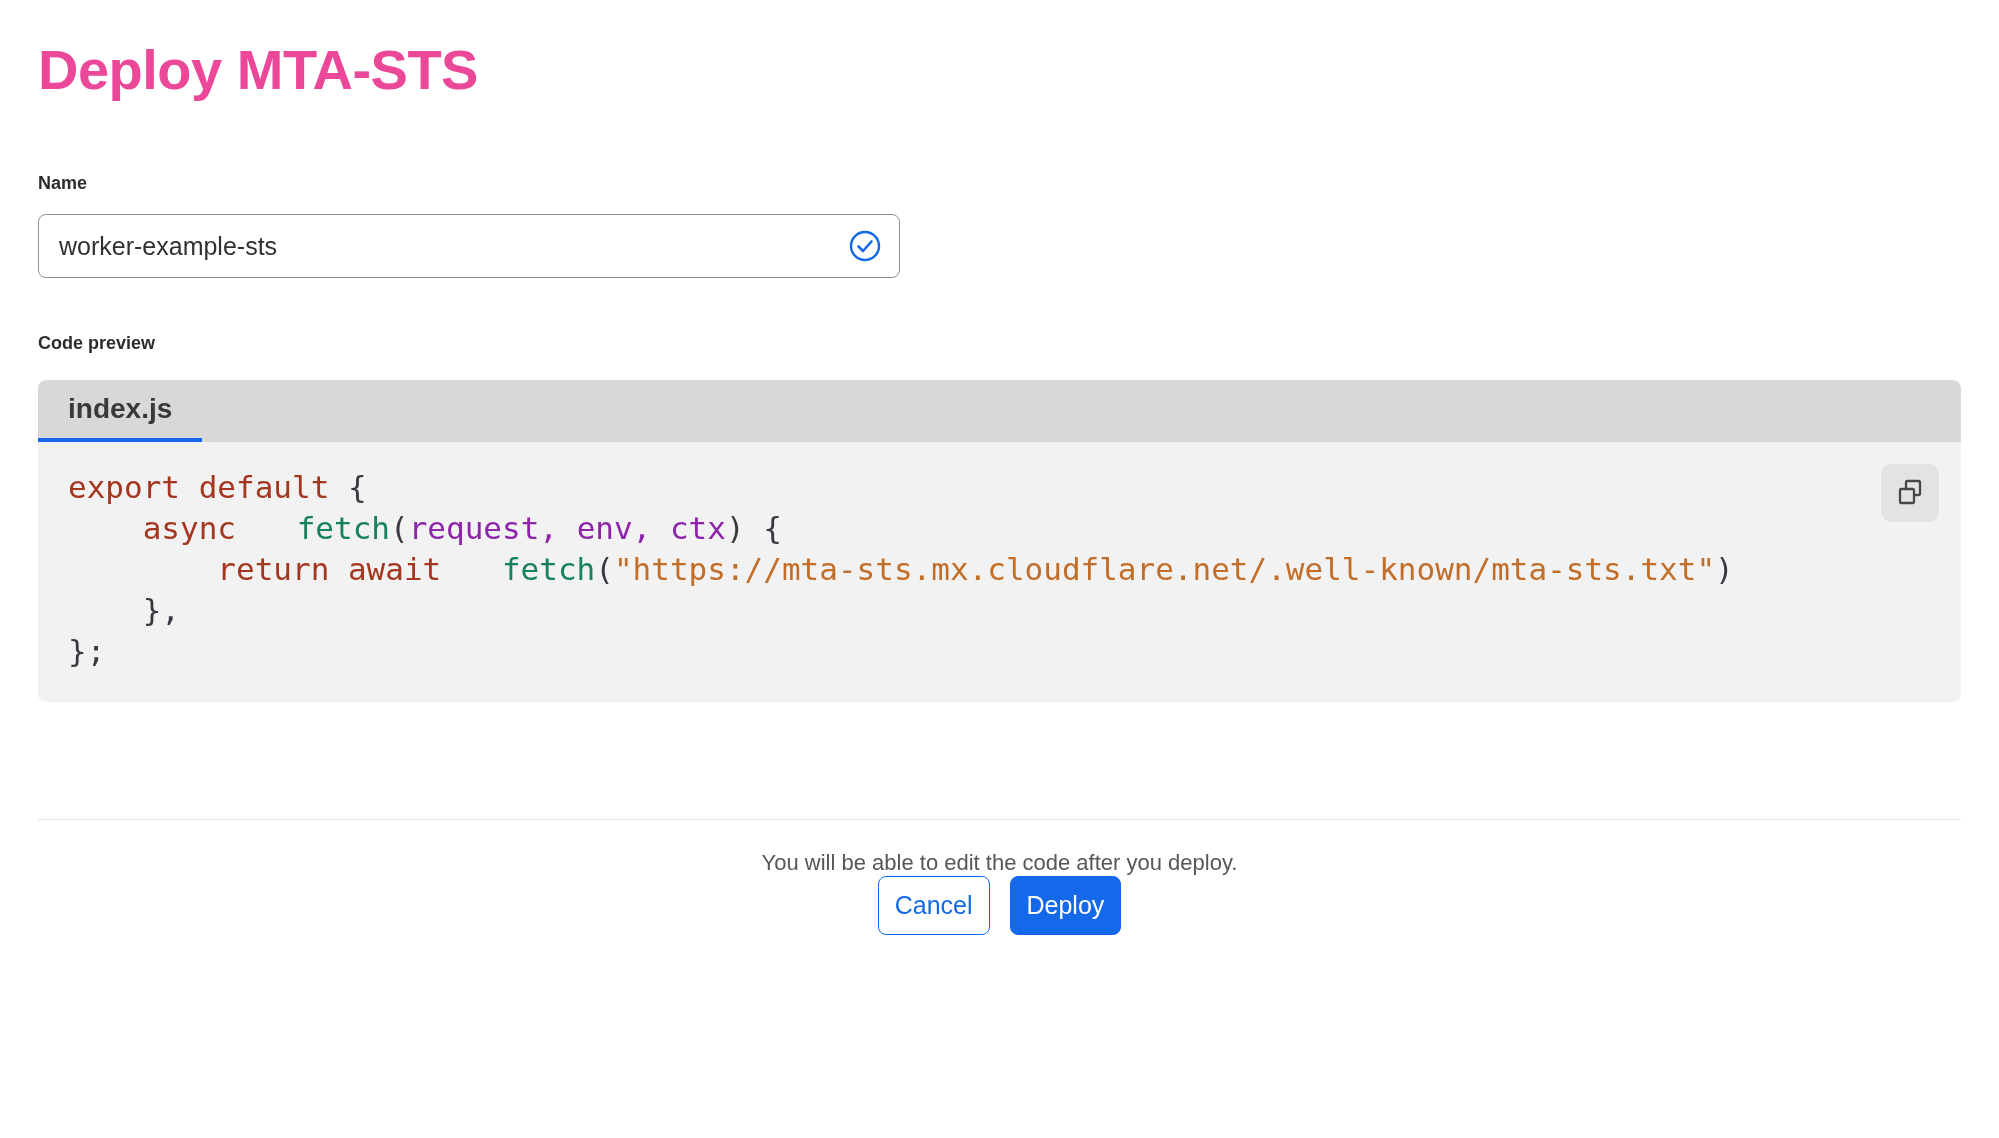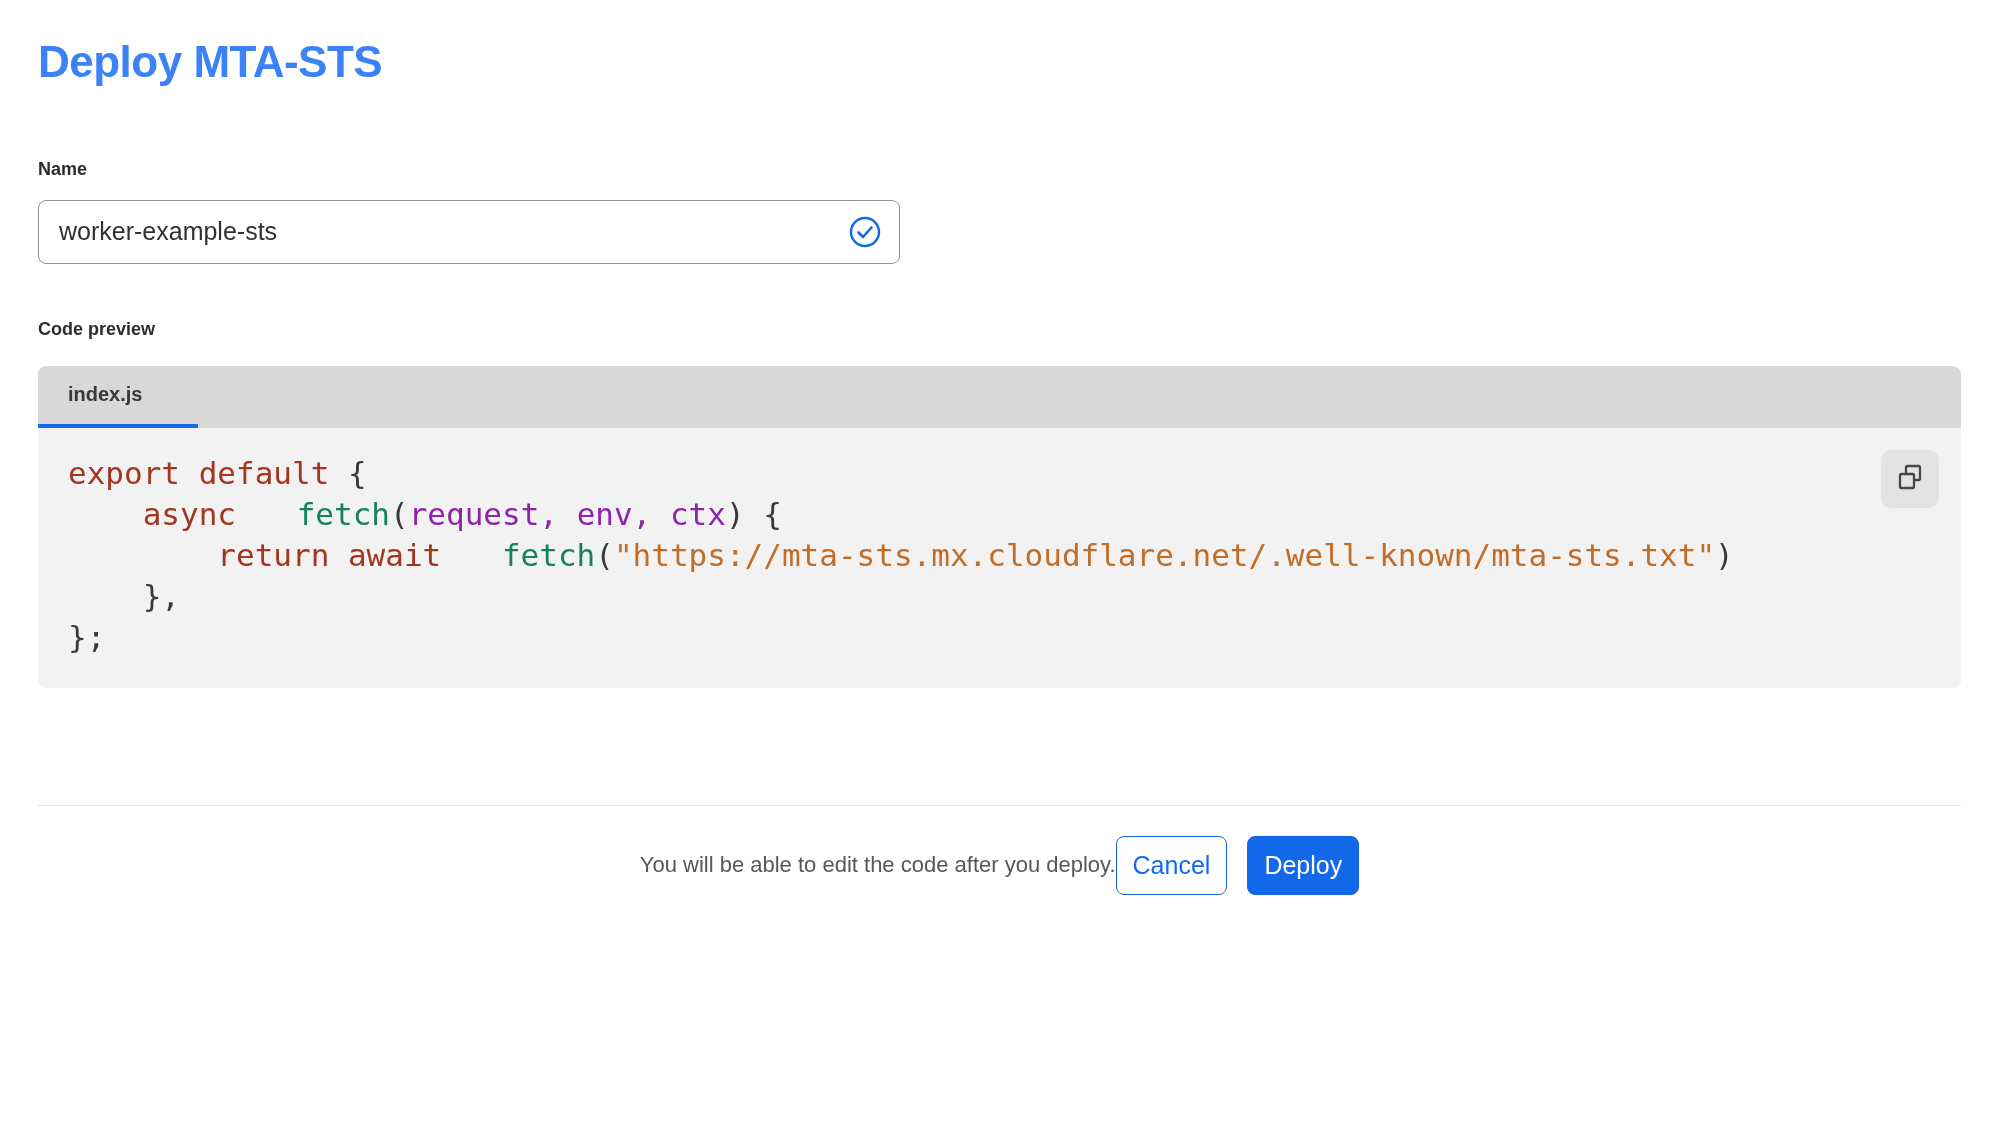--- a/index.html
+++ b/index.html
@@ -10,23 +10,23 @@
     --accent-blue: #1469eb;
     --keyword: #a4361f;
     --function: #16825d;
     --parameter: #8e24aa;
     --string: #c26d28;
     --punctuation: #36393f;
   }
   .container { padding: 36px 38px 0 38px; }
 
   h1.page-title {
-    font-size: 44px;
+    font-size: 56px;
     font-weight: 700;
-    color: #3b82f6;
+    color: #ec4899;
     letter-spacing: -0.5px;
     line-height: 1.2;
   }
 
   .description {
     margin-top: 28px;
     font-size: 26.5px;
     line-height: 44px;
     color: #3e3f42;
     max-width: 1880px;
@@ -88,21 +88,21 @@
     height: 62px;
     display: flex;
     align-items: stretch;
     border-radius: 8px 8px 0 0;
   }
   .tab {
     display: flex;
     align-items: center;
     padding: 0 30px;
     min-width: 160px;
-    font-size: 20px;
+    font-size: 28px;
     font-weight: 700;
     color: #37393b;
     border-bottom: 4px solid var(--accent-blue, #1469eb);
     cursor: pointer;
   }
   .code-body {
     position: relative;
     background: #f2f2f2;
     padding: 25px 0 30px 0;
     min-height: 258px;
@@ -140,21 +140,22 @@
     margin-top: 117px;
     border: none;
     border-top: 1px solid #e2e2e2;
     width: 1923px;
   }
   .footer-row {
     margin-top: 30px;
     width: 1923px;
     display: flex;
     align-items: center;
-    justify-content: center;
+    justify-content: flex-end;
+    flex-direction: column;
   }
   .footer-note {
     font-size: 22px;
     color: #55575b;
   }
   .footer-actions { display: flex; gap: 20px; }
   .btn {
     height: 59px;
     border-radius: 8px;
     font-family: "Liberation Sans", sans-serif;

